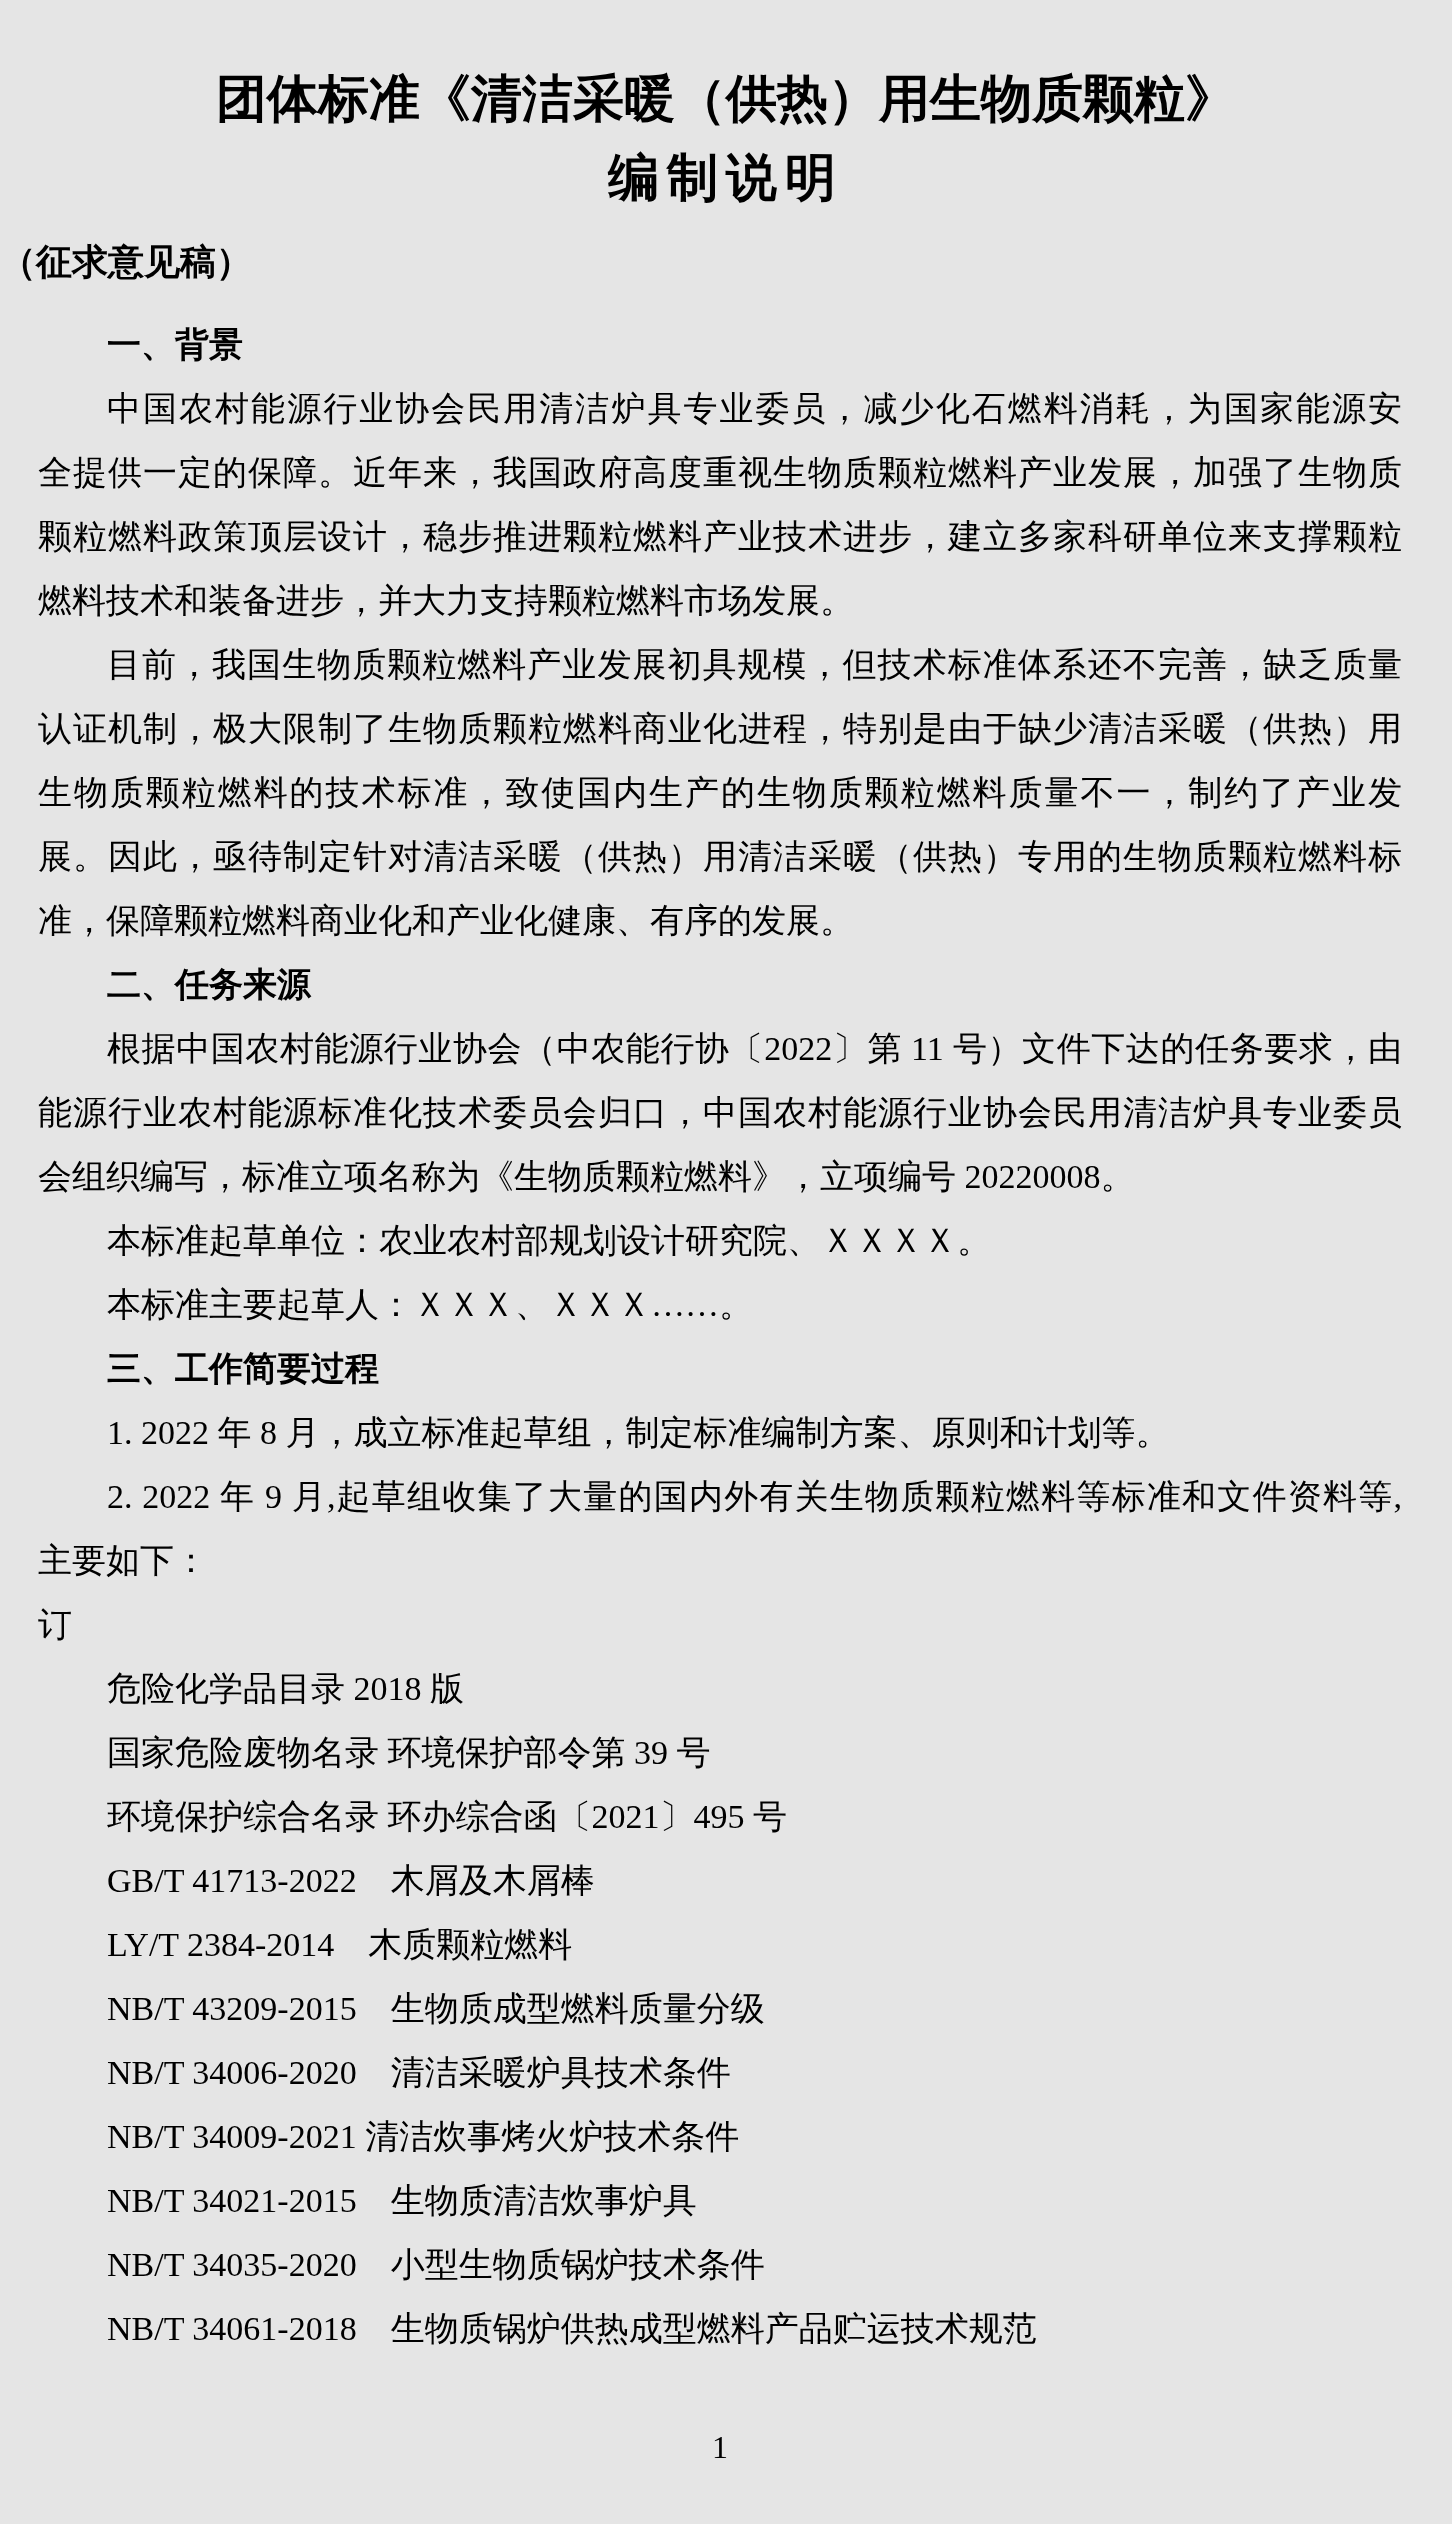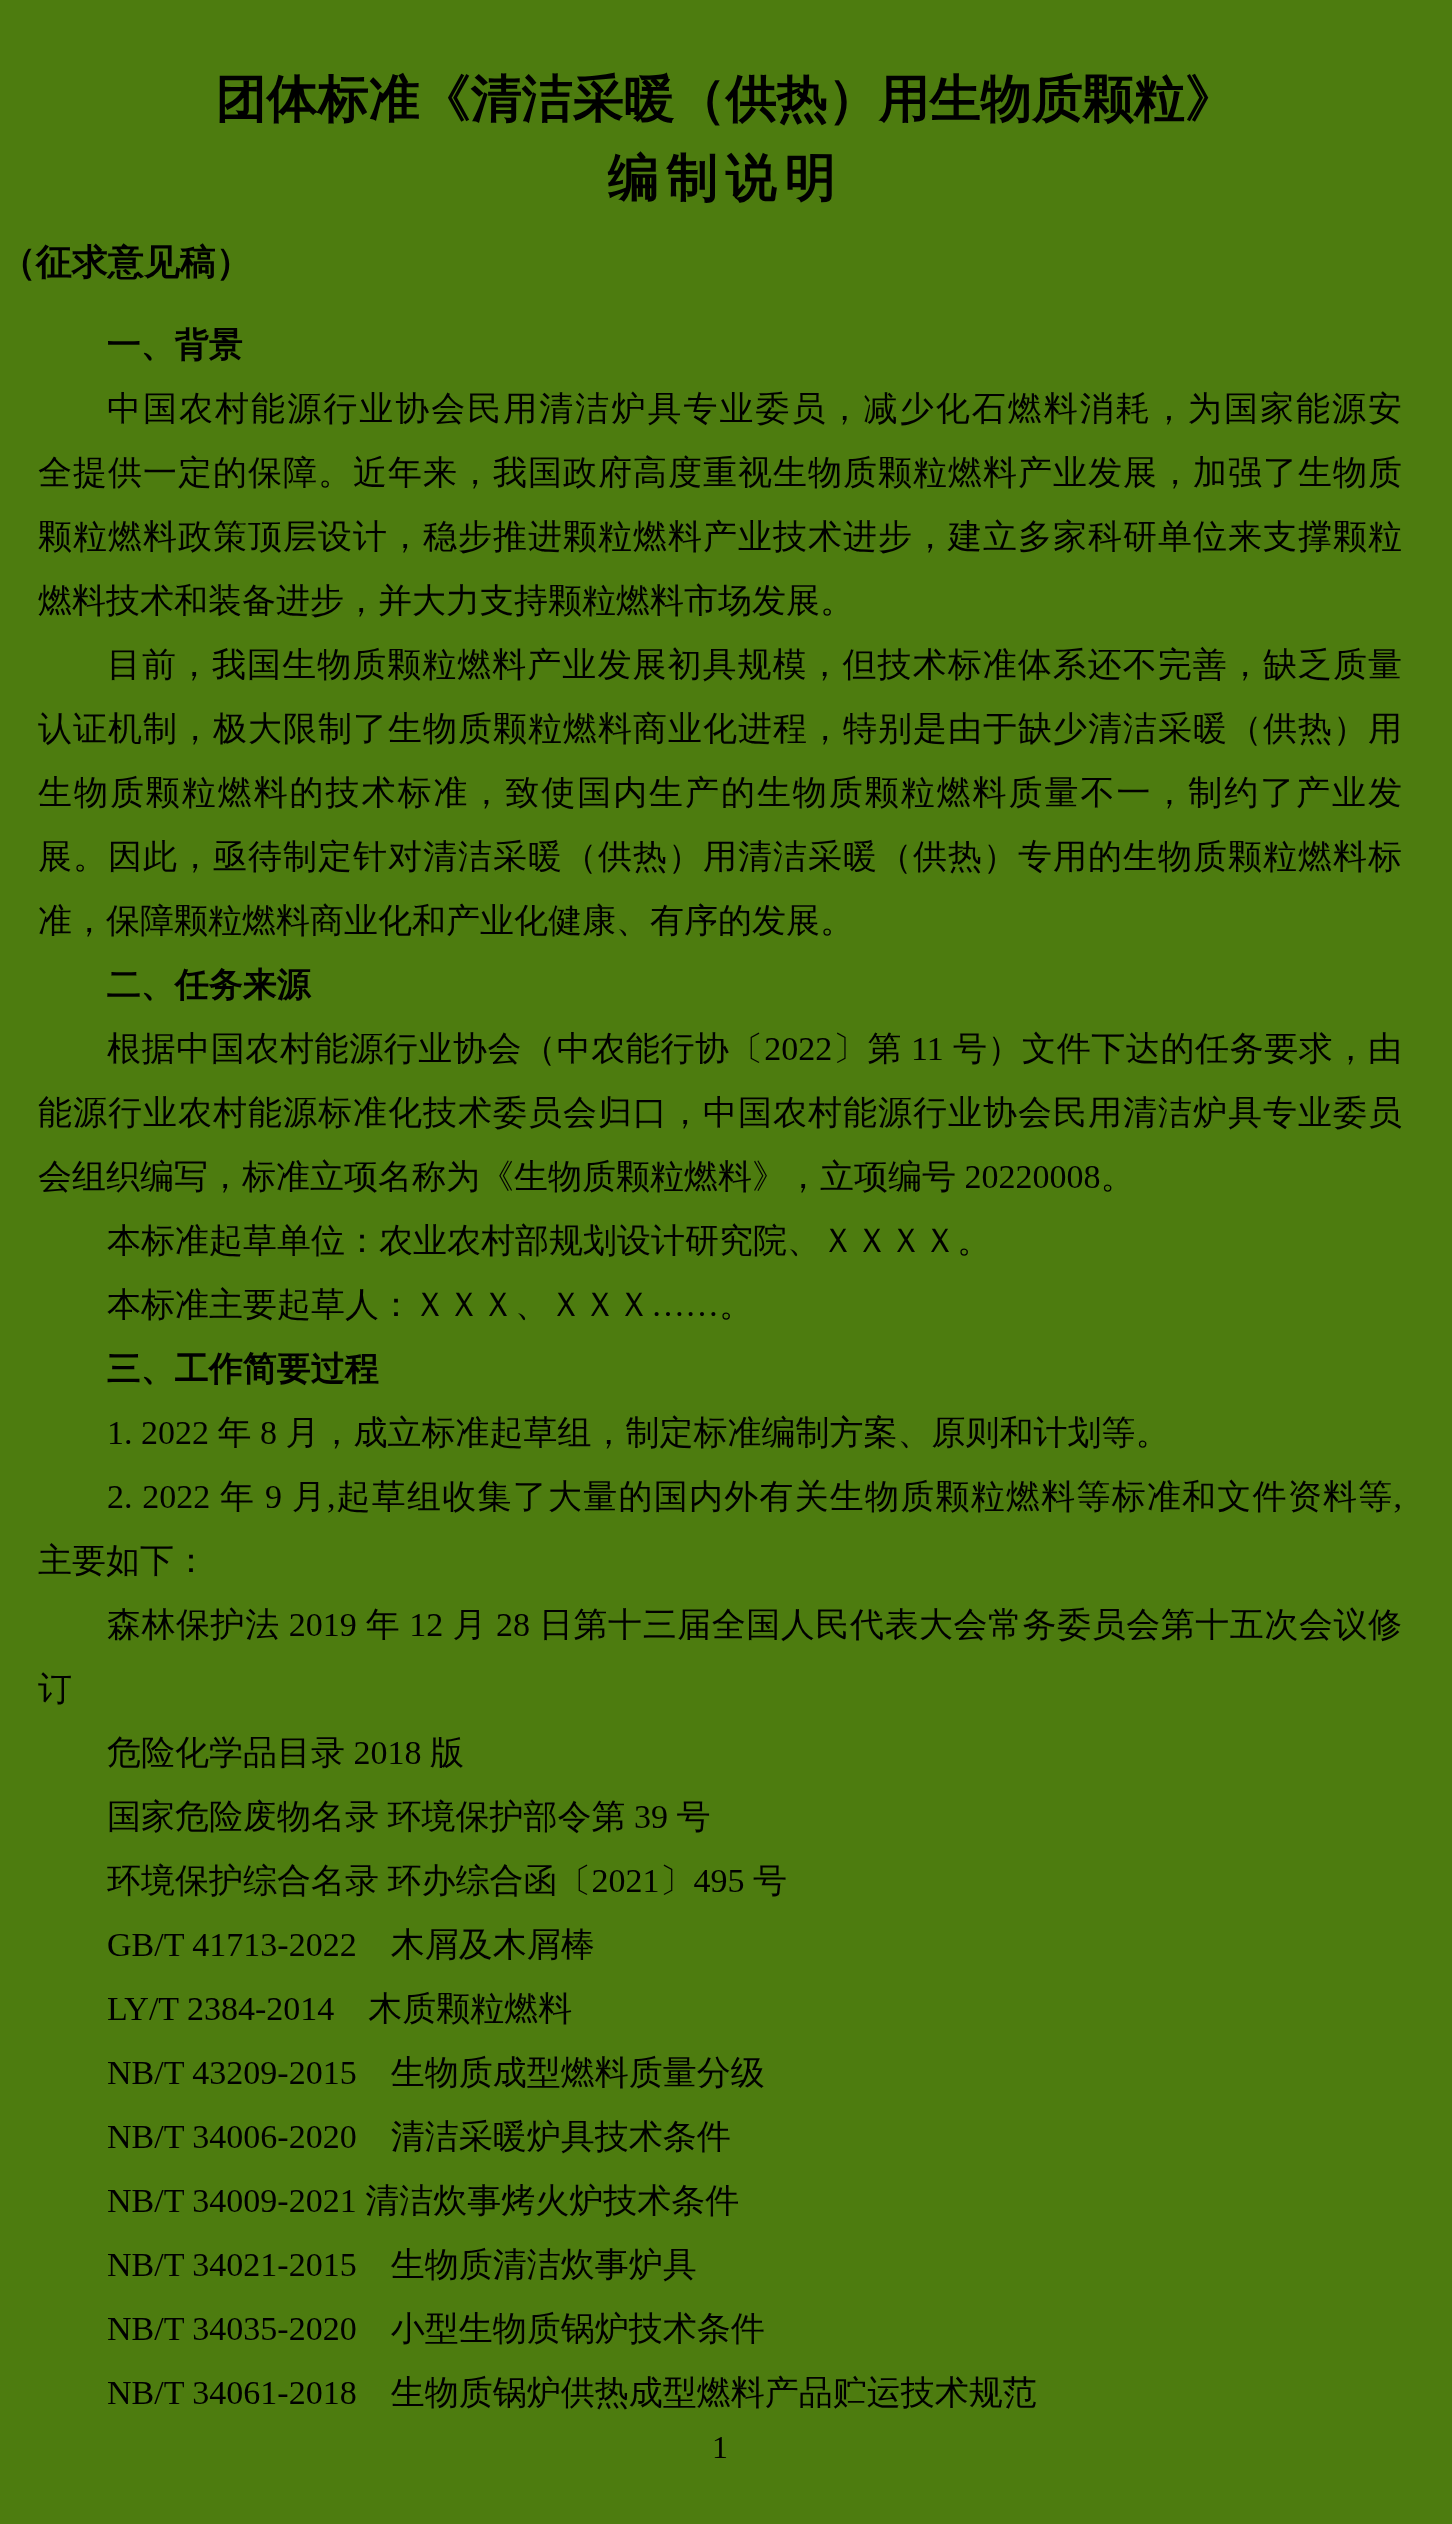--- a/index.html
+++ b/index.html
@@ -4,21 +4,21 @@
 <style>
   html, body {
     margin: 0;
     padding: 0;
     background: #ffffff;
   }
   .page {
     position: relative;
     width: 1452px;
     height: 2525px;
-    background: #4d7c0f;
+    background: #e5e5e5;
     color: #000000;
     font-family: "Liberation Serif", "DejaVu Serif", serif;
     overflow: hidden;
   }
   .title1 {
     padding-top: 70px;
     font-size: 51px;
     font-weight: bold;
     line-height: 58px;
     text-align: center;
@@ -93,21 +93,20 @@
     <div class="line heading indent">二、任务来源</div>
     <div class="line justify indent">根据中国农村能源行业协会（中农能行协〔2022〕第 11 号）文件下达的任务要求，由</div>
     <div class="line justify">能源行业农村能源标准化技术委员会归口，中国农村能源行业协会民用清洁炉具专业委员</div>
     <div class="line">会组织编写，标准立项名称为《生物质颗粒燃料》，立项编号 20220008。</div>
     <div class="line indent">本标准起草单位：农业农村部规划设计研究院、ＸＸＸＸ。</div>
     <div class="line indent">本标准主要起草人：ＸＸＸ、ＸＸＸ……。</div>
     <div class="line heading indent">三、工作简要过程</div>
     <div class="line indent">1. 2022 年 8 月，成立标准起草组，制定标准编制方案、原则和计划等。</div>
     <div class="line justify indent">2. 2022 年 9 月,起草组收集了大量的国内外有关生物质颗粒燃料等标准和文件资料等,</div>
     <div class="line">主要如下：</div>
-    <div class="line justify indent">森林保护法 2019 年 12 月 28 日第十三届全国人民代表大会常务委员会第十五次会议修</div>
     <div class="line">订</div>
     <div class="line indent">危险化学品目录 2018 版</div>
     <div class="line indent">国家危险废物名录 环境保护部令第 39 号</div>
     <div class="line indent">环境保护综合名录 环办综合函〔2021〕495 号</div>
     <div class="line indent">GB/T 41713-2022　木屑及木屑棒</div>
     <div class="line indent">LY/T 2384-2014　木质颗粒燃料</div>
     <div class="line indent">NB/T 43209-2015　生物质成型燃料质量分级</div>
     <div class="line indent">NB/T 34006-2020　清洁采暖炉具技术条件</div>
     <div class="line indent">NB/T 34009-2021 清洁炊事烤火炉技术条件</div>
     <div class="line indent">NB/T 34021-2015　生物质清洁炊事炉具</div>

